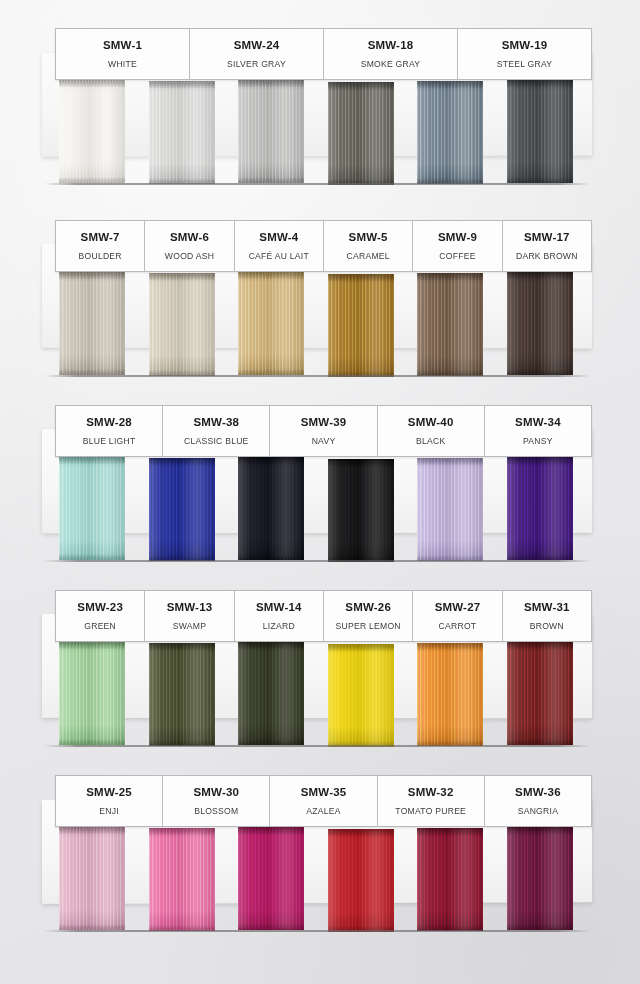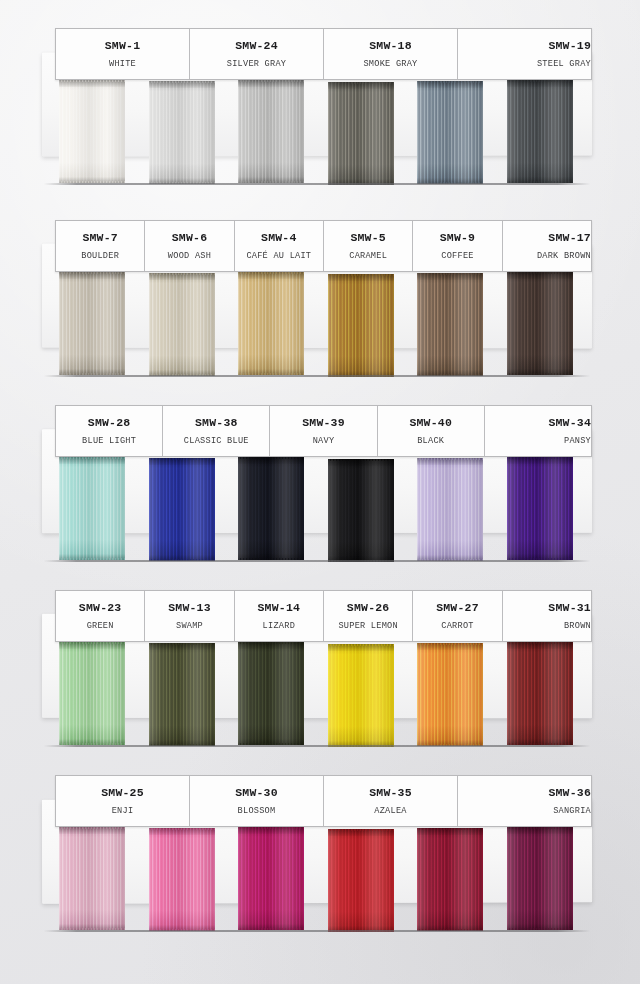--- a/index.html
+++ b/index.html
@@ -47,34 +47,33 @@
     position: absolute;
     left: 55px;
     top: 0;
     width: 537px;
     height: 52px;
     display: flex;
     background: #fdfdfd;
     border: 1px solid #b9b9bb;
     box-sizing: border-box;
     box-shadow: 0 1px 2px rgba(0,0,0,0.10);
-    font-family: Liberation Mono, monospace;
   }
   .label-cell {
     flex: 1 1 0;
     border-right: 1px solid #bcbcbe;
     box-sizing: border-box;
     display: flex;
     flex-direction: column;
     align-items: center;
     justify-content: center;
     padding-top: 1px;
     overflow: hidden;
   }
-  .label-cell:last-child { border-right: none; align-items: flex-end; }
+  .label-cell:last-child { border-right: none; }
   .code {
     font-size: 11.5px;
     font-weight: bold;
     color: #1d1d1f;
     letter-spacing: 0.2px;
     line-height: 1;
     margin-bottom: 9px;
     white-space: nowrap;
   }
   .cname {
@@ -638,18 +637,22 @@
         </div>
         <div class="label-cell">
           <div class="code">SMW-30</div>
           <div class="cname">BLOSSOM</div>
         </div>
         <div class="label-cell">
           <div class="code">SMW-35</div>
           <div class="cname">AZALEA</div>
         </div>
         <div class="label-cell">
+          <div class="code">SMW-32</div>
+          <div class="cname">TOMATO PUREE</div>
+        </div>
+        <div class="label-cell">
           <div class="code">SMW-36</div>
           <div class="cname">SANGRIA</div>
         </div>
       </div>
     </div>
   </div>
 
 </body></html>

